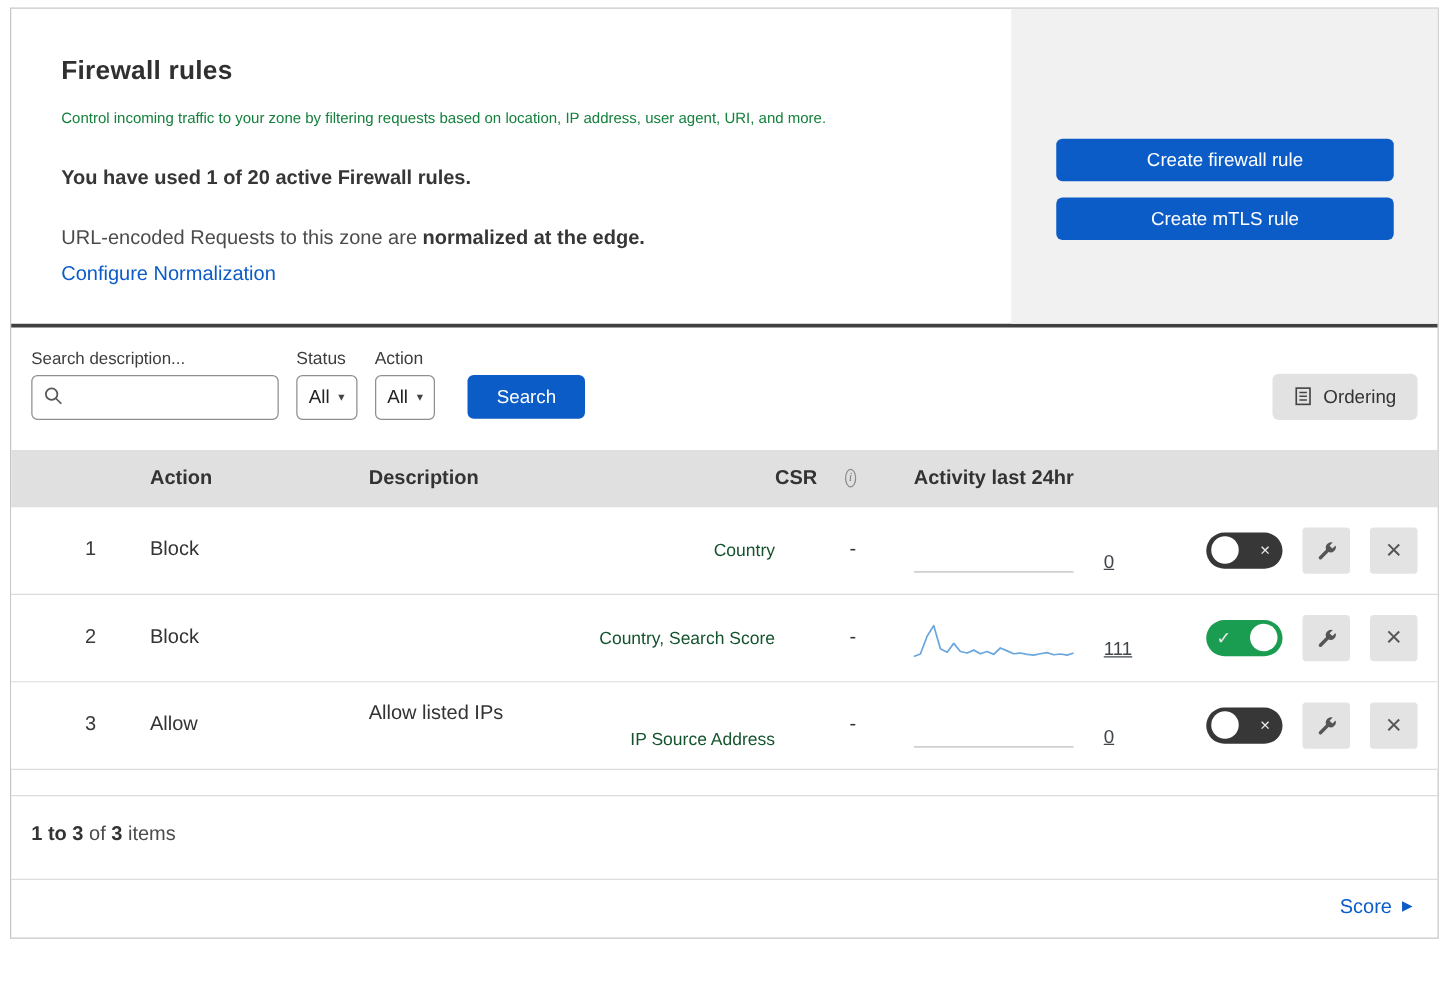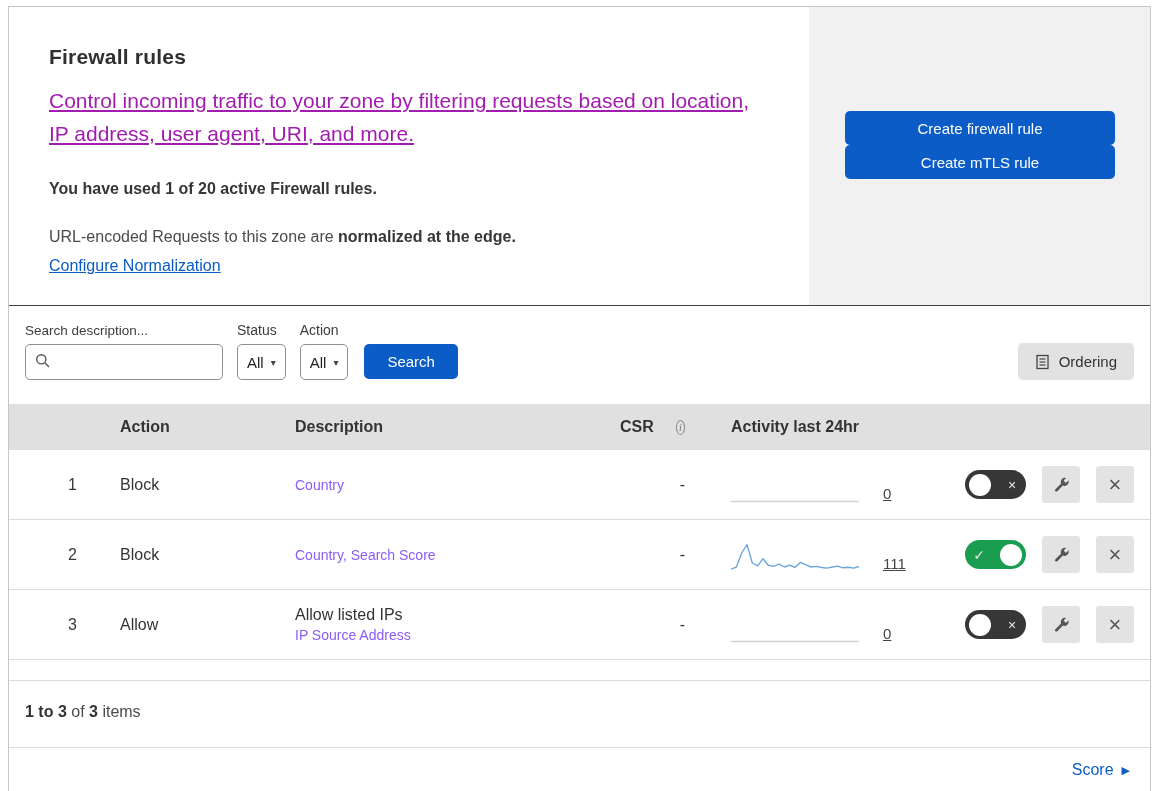--- a/index.html
+++ b/index.html
@@ -10,39 +10,39 @@
     color: #333;
   }
   .page {
     width: 1143px;
     margin: 6px 8px;
     border: 1px solid #c7c7c7;
     background: #fff;
   }
 
   
-  .header { display: flex; border-bottom: 1px solid #404040; }
+  .header { display: flex; border-bottom: 3px solid #404040; }
   .header-left { flex: 1; padding: 38px 40px 30px 40px; }
   .page-title {
     font-size: 21px; font-weight: 600; color: #303030;
     margin: 0 0 16px 0; letter-spacing: .2px;
   }
-  .desc { font-size: 21px; color: #a21caf; line-height: 1.55; max-width: 745px; margin: 0 0 30px; text-decoration: underline; }
+  .desc { font-size: 12px; color: #15803d; line-height: 1.55; max-width: 745px; margin: 0 0 30px; }
   .usage { font-size: 16px; font-weight: bold; color: #363636; margin: 0 0 30px; }
   .norm { font-size: 16px; color: #4b4b4b; margin: 0 0 11px; }
   .norm b { color: #363636; }
   .config-link {
     color: var(--accent, #0b5cc7); font-size: 16px;
-    text-decoration: underline; cursor: pointer;
+    cursor: pointer;
   }
   .header-right {
     width: 341px; background: #f1f1f1; padding: 104px 35px 0 36px;
   }
   .btn-primary {
-    display: block; width: 100%; height: 34px; 
+    display: block; width: 100%; height: 34px; margin-bottom: 13px;
     background: var(--accent, #0b5cc7); color: #fff; font-size: 15px;
     border: none; border-radius: 5px; cursor: pointer; font-family: inherit;
   }
 
   
   .filters { display: flex; align-items: flex-end; padding: 16px 16px 24px; gap: 14px; }
   .fgroup { display: flex; flex-direction: column; gap: 6px; }
   .flabel { font-size: 14px; color: #3d3d3d; }
   .flabel-sm { font-size: 13.5px; color: #3d3d3d; }
   .search-box { position: relative; width: 198px; }
@@ -51,21 +51,21 @@
     padding: 0 10px 0 34px; font-size: 15px; font-family: inherit; outline: none;
   }
   .search-icon { position: absolute; left: 10px; top: 9px; line-height: 0; }
   .select {
     height: 36px; border: 1px solid #8f8f8f; border-radius: 5px; background: #fff;
     display: inline-flex; align-items: center; gap: 7px; padding: 0 9px;
     font-size: 15px; color: #222; cursor: pointer; justify-content: flex-end;
   }
   .caret { font-size: 10px; color: #444; }
   .btn-search {
-    height: 35px; padding: 0 23px; margin-left: 2px; margin-bottom: 1px;
+    height: 35px; padding: 0 23px; margin-left: 12px; margin-bottom: 1px;
     background: var(--accent, #0b5cc7); color: #fff; font-size: 15px;
     border: none; border-radius: 5px; cursor: pointer; font-family: inherit;
   }
   .spacer { flex: 1; }
   .btn-ordering {
     height: 37px; padding: 0 17px; background: #e2e2e2; border: none; border-radius: 5px;
     font-size: 15px; color: #333; display: inline-flex; align-items: center; gap: 9px;
     cursor: pointer; font-family: inherit;
   }
 
@@ -75,21 +75,21 @@
     background: #e0e0e0; font-weight: bold; font-size: 16px; color: #333;
   }
   .trow {
     display: flex; align-items: center; height: 70px; padding: 0 16px;
     border-bottom: 1px solid #dcdcdc; font-size: 16px; background: #fff;
   }
   .c-num { width: 95px; text-align: center; color: #3a3a3a; }
   .c-action { width: 175px; }
   .c-desc { width: 325px; }
   .desc-main { color: #333; margin-bottom: 3px; }
-  .desc-sub { font-size: 14px; color: #8b5cf6; }
+  .desc-sub { font-size: 14px; color: #14532d; text-align: right; }
   .c-csr { width: 95px; display: flex; justify-content: flex-end; align-items: center; gap: 22px; padding-right: 30px; }
   .info-icon {
     width: 15px; height: 15px; border: 1px solid #8a8a8a; border-radius: 50%;
     color: #777; font-size: 10px; font-style: italic; font-weight: normal;
     display: inline-flex; align-items: center; justify-content: center;
     font-family: "Liberation Serif", serif;
   }
   .c-activity { flex: 1; display: flex; align-items: flex-end; gap: 24px; padding-left: 16px; }
   .spark { display: inline-block; line-height: 0; }
   .spark-active { color: var(--spark-blue, #6ba7de); }

